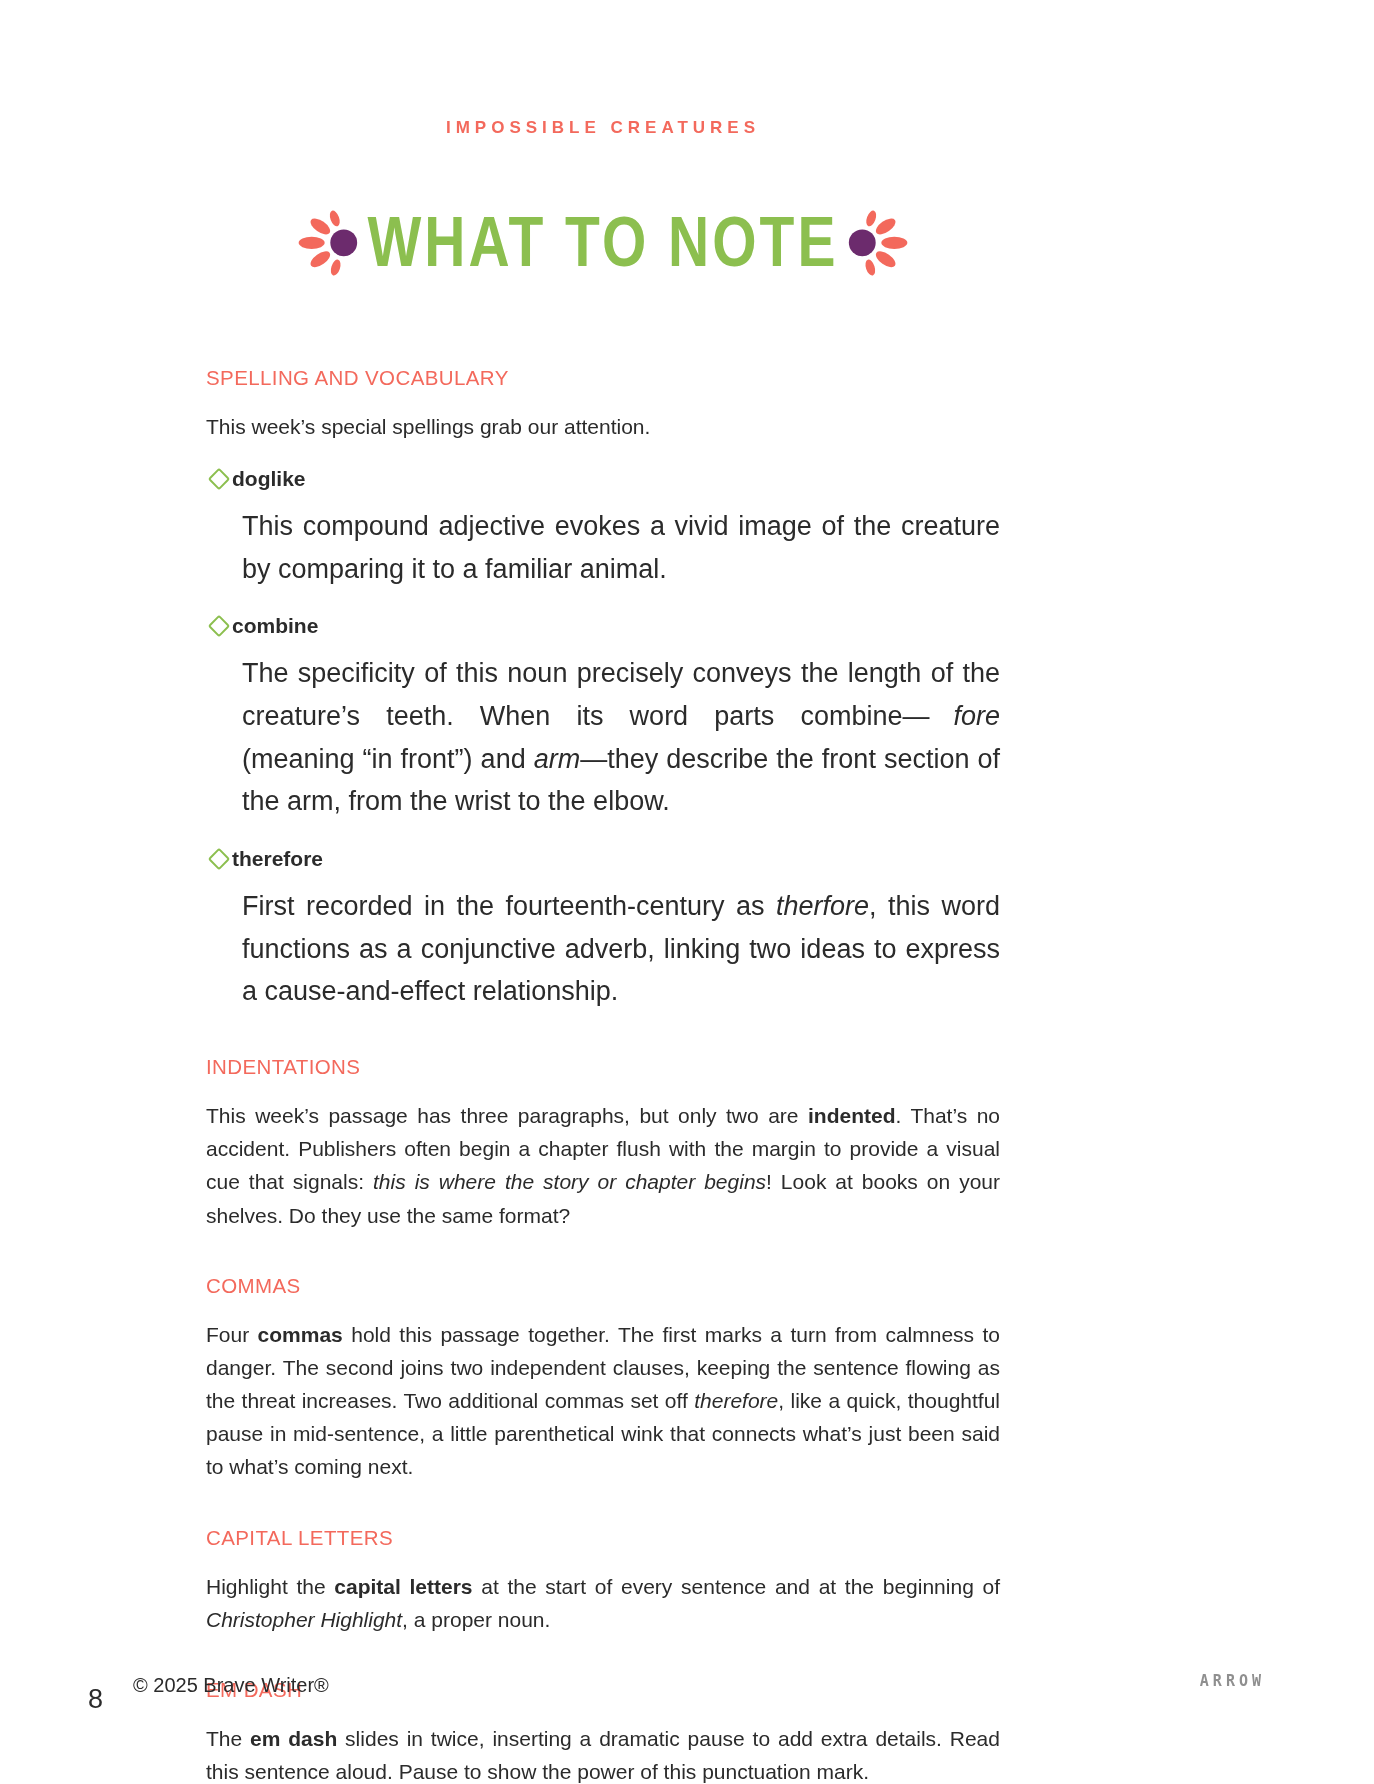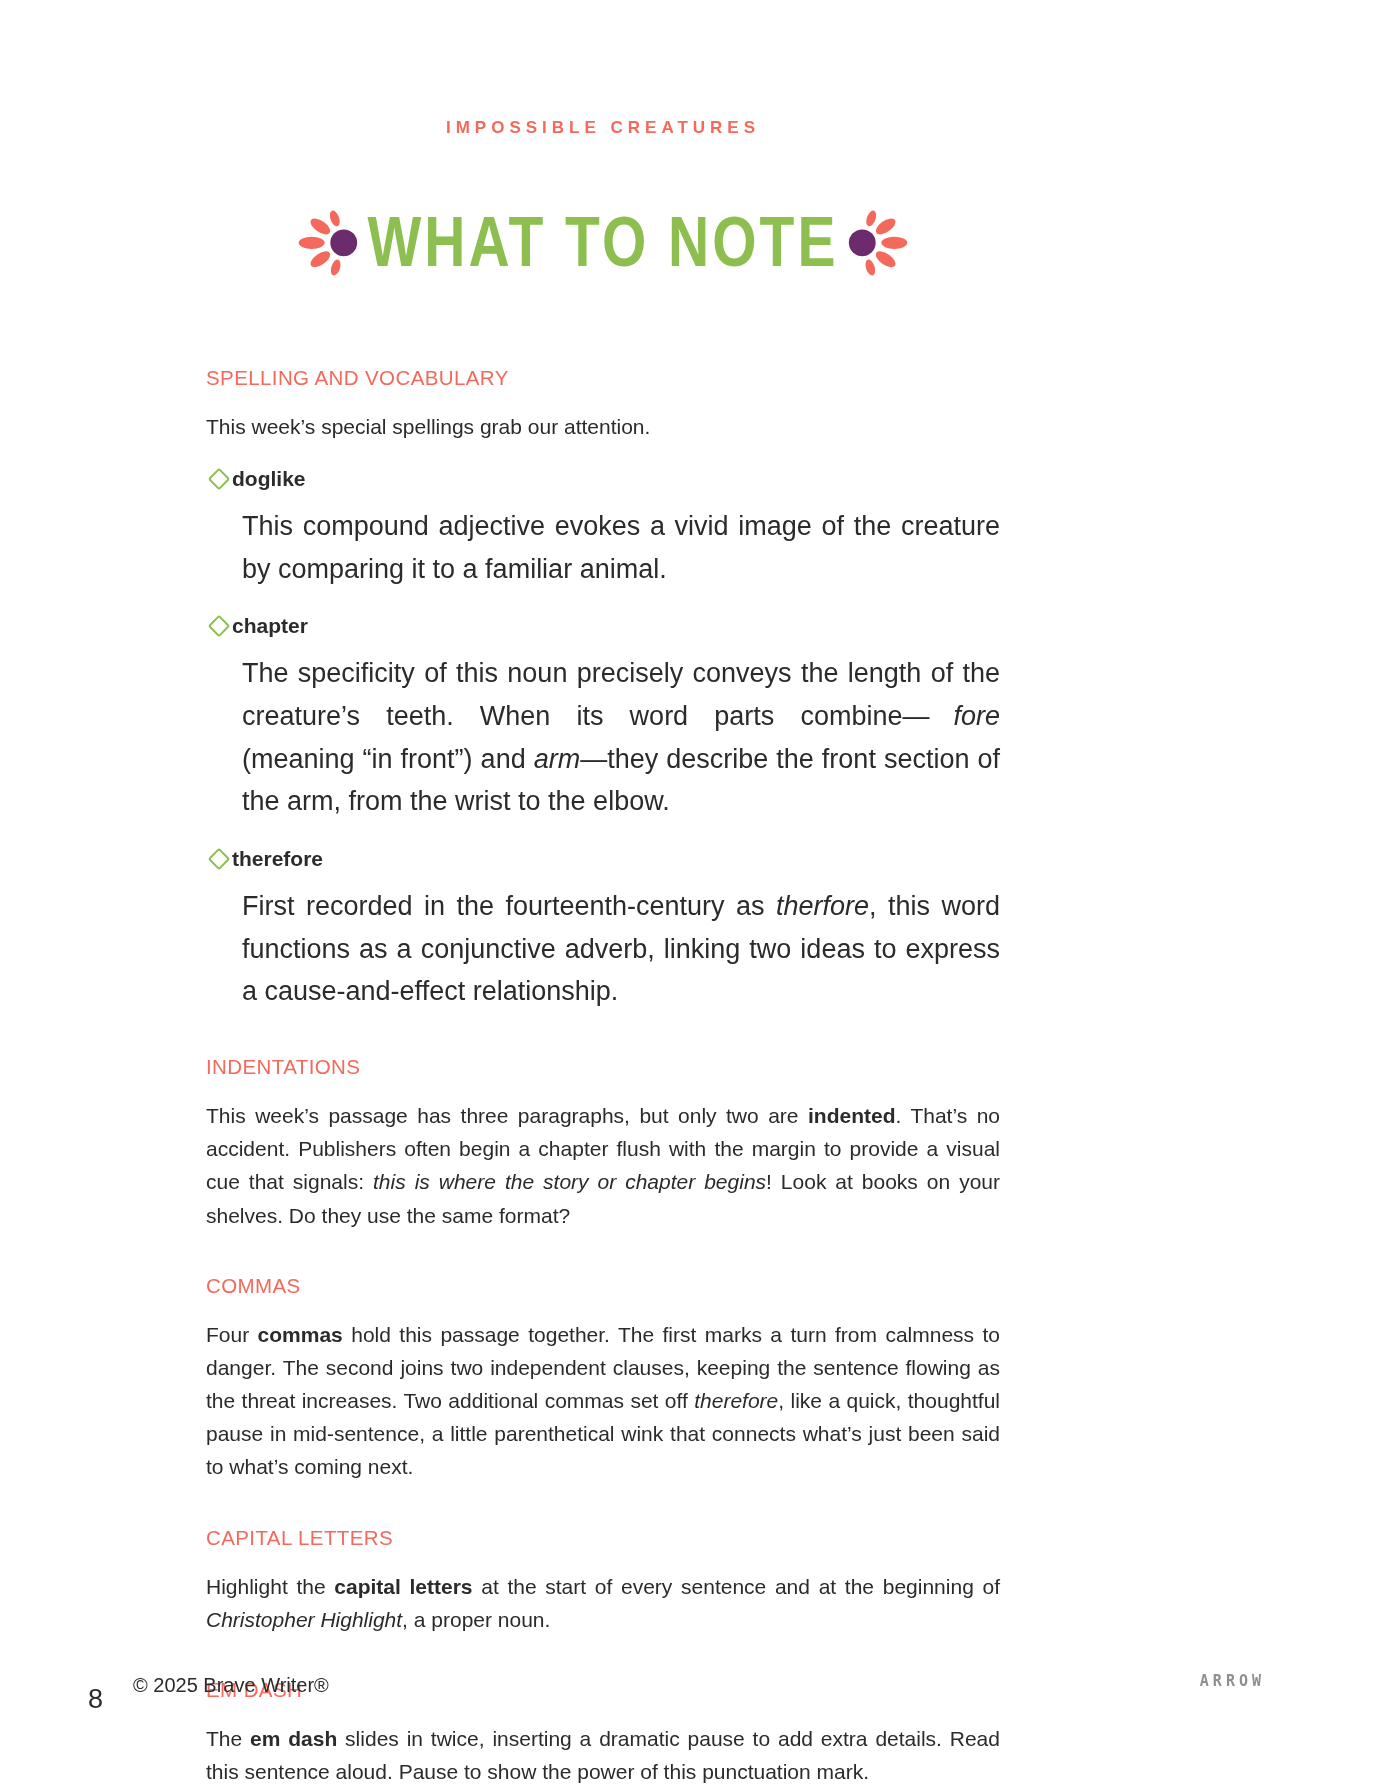--- a/index.html
+++ b/index.html
@@ -110,21 +110,21 @@
       <div class="term-row">
         <span class="diamond"></span>
         <span class="term">doglike</span>
       </div>
       <p class="item-desc"><span>This compound adjective evokes a vivid image of the creature by comparing it to a familiar animal.</span></p>
     </div>
 
     <div class="spelling-item">
       <div class="term-row">
         <span class="diamond"></span>
-        <span class="term">chapter</span>
+        <span class="term">combine</span>
       </div>
       <p class="item-desc"><span>The specificity of this noun precisely conveys the length of the creature’s teeth. When its word parts combine—</span><span style="font-style: italic; margin-left: 24px;">fore</span><span> (meaning “in front”) and </span><span style="font-style: italic;">arm</span><span>—they describe the front section of the arm, from the wrist to the elbow.</span></p>
     </div>
 
     <div class="spelling-item">
       <div class="term-row">
         <span class="diamond"></span>
         <span class="term">therefore</span>
       </div>
       <p class="item-desc"><span>First recorded in the fourteenth-century as </span><span style="font-style: italic;">therfore</span><span>, this word functions as a conjunctive adverb, linking two ideas to express a cause-and-effect relationship.</span></p>

